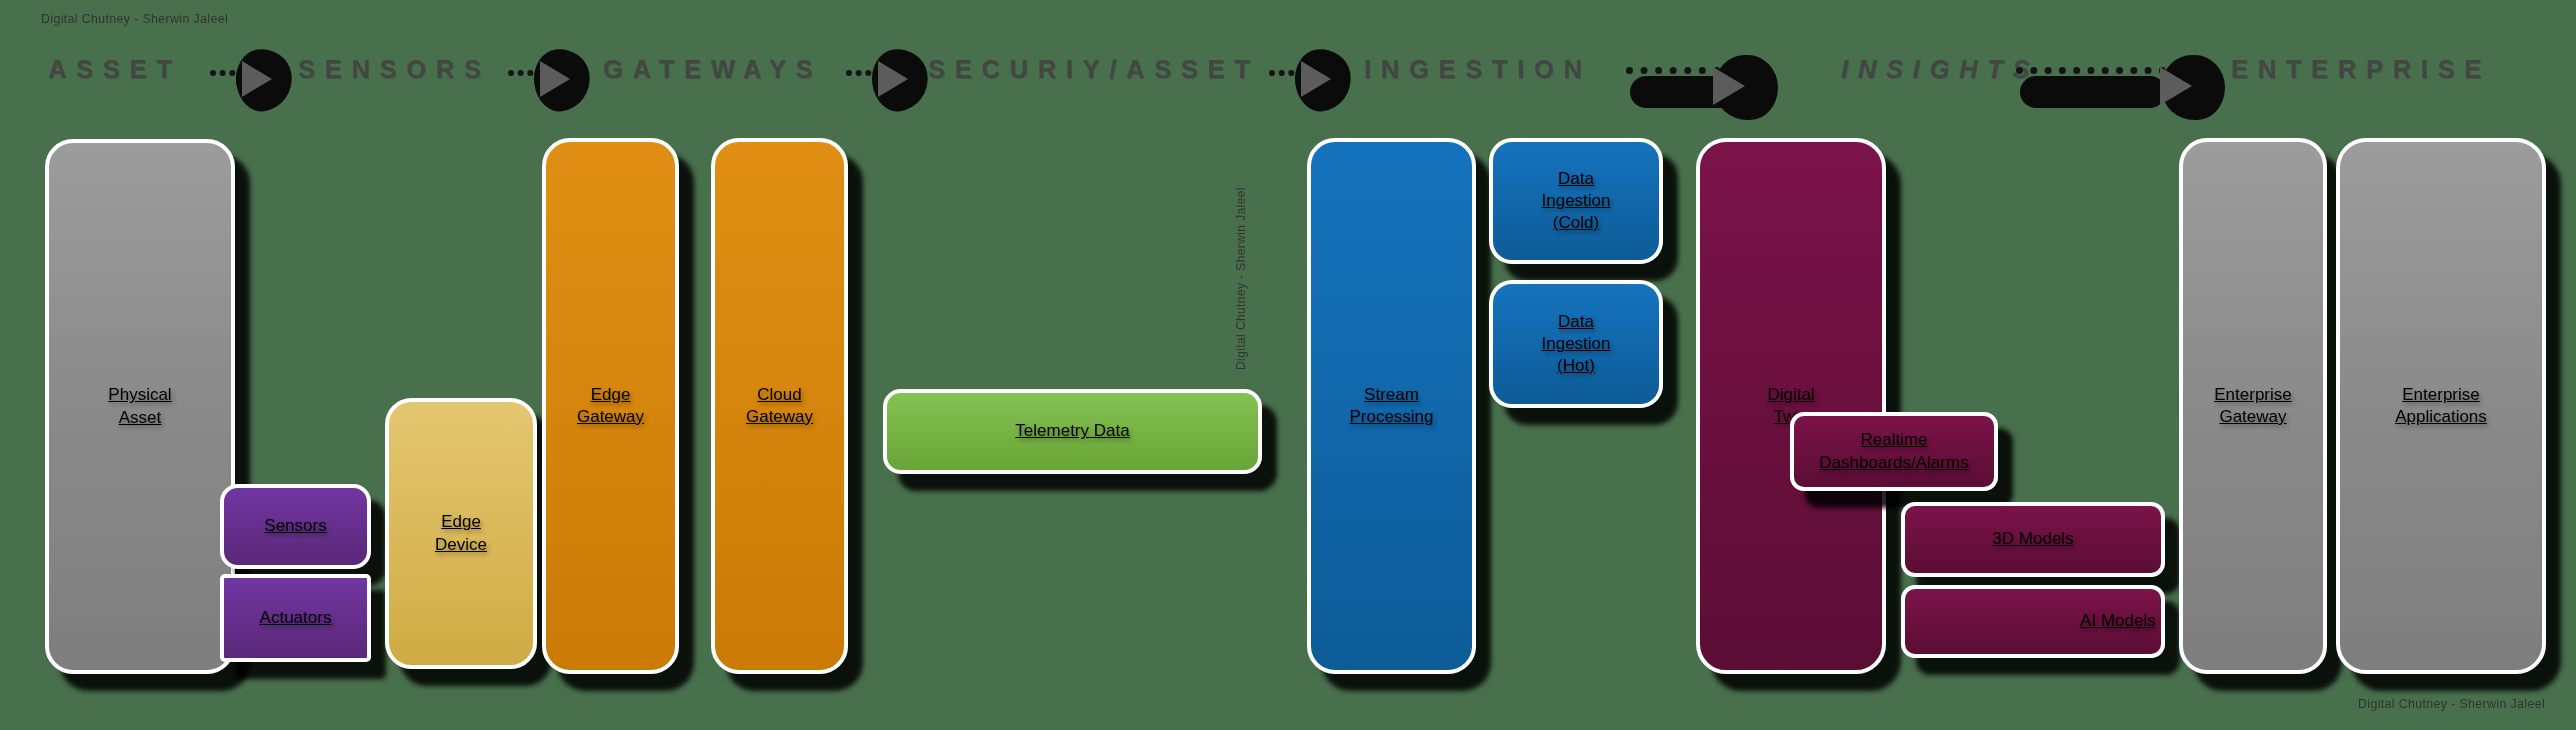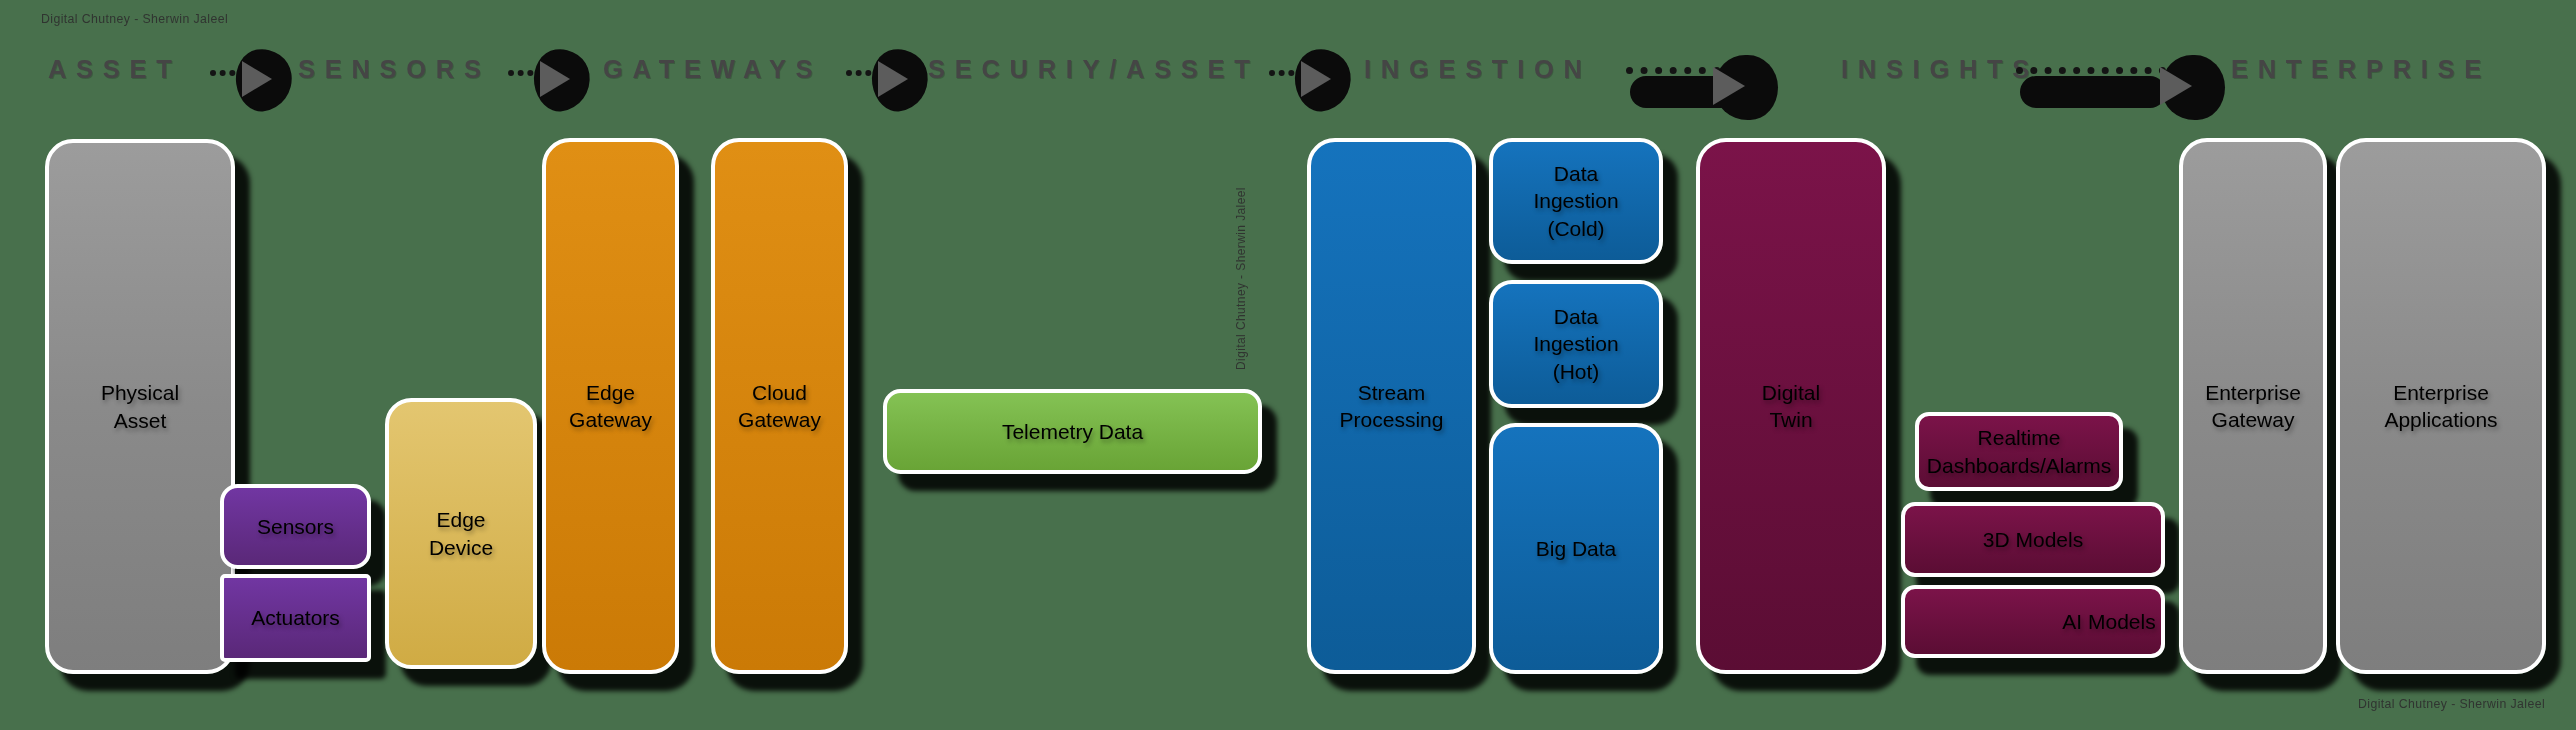--- a/index.html
+++ b/index.html
@@ -17,22 +17,22 @@
     position:absolute;top:55px;font-size:25.5px;font-weight:bold;
     letter-spacing:9.7px;color:#454545;white-space:nowrap;
     text-shadow:0.9px 0.9px 0 rgba(0,0,0,0.18);
   }
   .box{
     position:absolute;box-sizing:border-box;border:4.4px solid #fff;
     display:flex;align-items:center;justify-content:center;text-align:center;
     box-shadow:15px 16.7px 5.3px rgba(0,0,0,0.85);
   }
   .box-label{
-    white-space:pre-line;font-size:21px;line-height:1.3;color:#000;
-    text-shadow:1.8px 2.6px 4.4px rgba(0,0,0,0.35);padding:0 5.3px;
+    white-space:pre-line;font-size:17px;line-height:1.3;color:#000;
+    text-shadow:1.8px 2.6px 4.4px rgba(0,0,0,0.35);padding:0 5.3px;text-decoration:underline;
   }
   .c-gray   {background:linear-gradient(180deg,#9c9c9c,#8a8a8a 50%,#7e7e7e);}
   .c-purple {background:linear-gradient(180deg,#7136a2,#5a2878);}
   .c-tan    {background:linear-gradient(180deg,#e3c670,#d0ab44);}
   .c-orange {background:linear-gradient(180deg,#e08f14,#cb7a06);}
   .c-green  {background:linear-gradient(180deg,#84c254,#69a436);}
   .c-blue   {background:linear-gradient(180deg,#1573bd,#0d5c98);}
   .c-maroon {background:linear-gradient(180deg,#7b1349,#5b0d34);}
   .arrow{position:absolute;}
   .arrow .dots{position:absolute;}
@@ -61,21 +61,21 @@
 
 <div class="canvas">
   <div class="wm" style="left:41px;top:12.3px;">Digital Chutney - Sherwin Jaleel</div>
   <div class="wm wm-vertical" style="left:1234px;top:370px;">Digital Chutney - Sherwin Jaleel</div>
   <div class="wm" style="left:2358px;top:697px;">Digital Chutney - Sherwin Jaleel</div>
 <div class="stage" style="left: 48px;">ASSET</div>
     <div class="stage" style="left: 298px;">SENSORS</div>
     <div class="stage" style="left: 603px;">GATEWAYS</div>
     <div class="stage" style="left: 928px;">SECURIY/ASSET</div>
     <div class="stage" style="left: 1364px;">INGESTION</div>
-    <div class="stage" style="left: 1841px;">INSIGHTS</div>
+    <div class="stage" style="left: 1841px; font-style: italic;">INSIGHTS</div>
     <div class="stage" style="left: 2231px;">ENTERPRISE</div>
     <div class="arrow short" style="left: 210px; top: 49px; width: 85px; height: 63px;">
       <div class="dots"></div>
       <div class="blob"></div>
       <div class="tri"></div>
     </div>
     <div class="arrow short" style="left: 508px; top: 49px; width: 85px; height: 63px;">
       <div class="dots"></div>
       <div class="blob"></div>
       <div class="tri"></div>
@@ -134,28 +134,25 @@
     <div class="box c-blue" style="left: 1489px; top: 138px; width: 174px; height: 126px; border-radius: 23px;">
       <div class="box-label">Data
 Ingestion
 (Cold)</div>
     </div>
     <div class="box c-blue" style="left: 1489px; top: 280px; width: 174px; height: 128px; border-radius: 23px;">
       <div class="box-label">Data
 Ingestion
 (Hot)</div>
     </div>
-    <div class="box c-blue" style="left: 1489px; top: 423px; width: 174px; height: 251px; border-radius: 26.4px;">
-      <div class="box-label">Big Data</div>
-    </div>
     <div class="box c-maroon" style="left: 1696px; top: 138px; width: 190px; height: 536px; border-radius: 30px;">
       <div class="box-label">Digital
 Twin</div>
     </div>
-    <div class="box c-maroon" style="left: 1915px; top: 412px; width: 208px; height: 79px; border-radius: 14px;">
+    <div class="box c-maroon" style="left: 1790px; top: 412px; width: 208px; height: 79px; border-radius: 14px;">
       <div class="box-label">Realtime
 Dashboards/Alarms</div>
     </div>
     <div class="box c-maroon" style="left: 1901px; top: 502px; width: 264px; height: 75px; border-radius: 14px;">
       <div class="box-label">3D Models</div>
     </div>
     <div class="box c-maroon" style="left: 1901px; top: 585px; width: 264px; height: 73px; border-radius: 14px; justify-content: flex-end;">
       <div class="box-label">AI Models</div>
     </div>
     <div class="box c-gray" style="left: 2179px; top: 138px; width: 148px; height: 536px; border-radius: 28px;">

